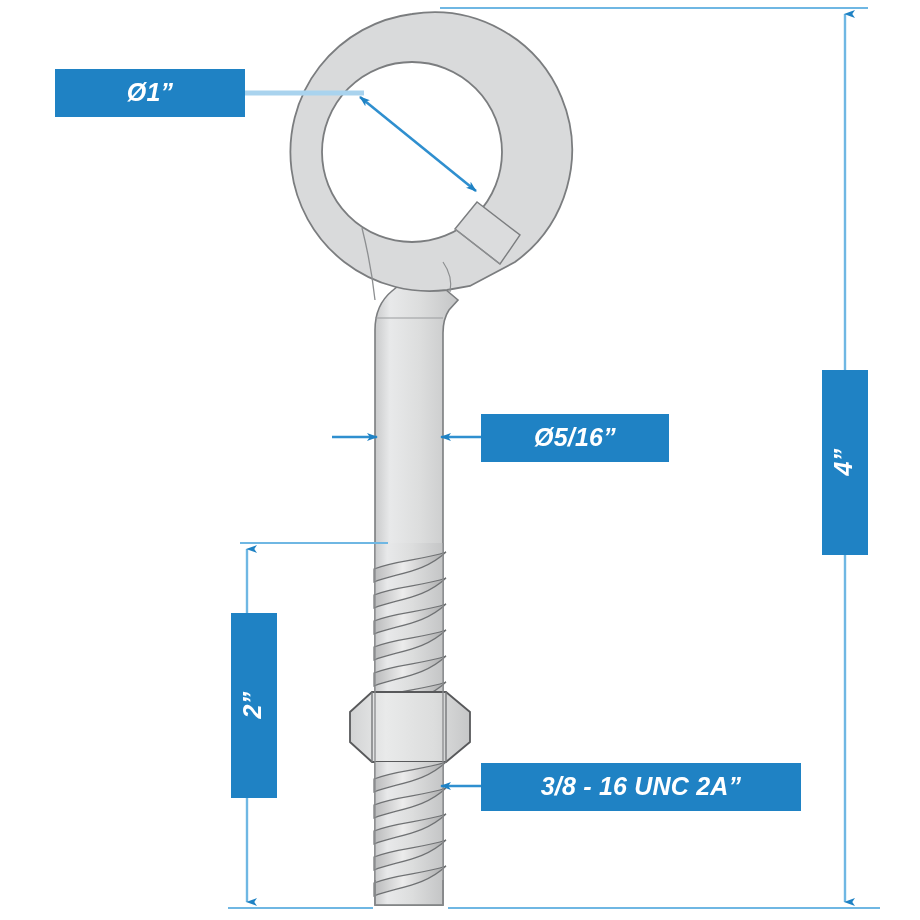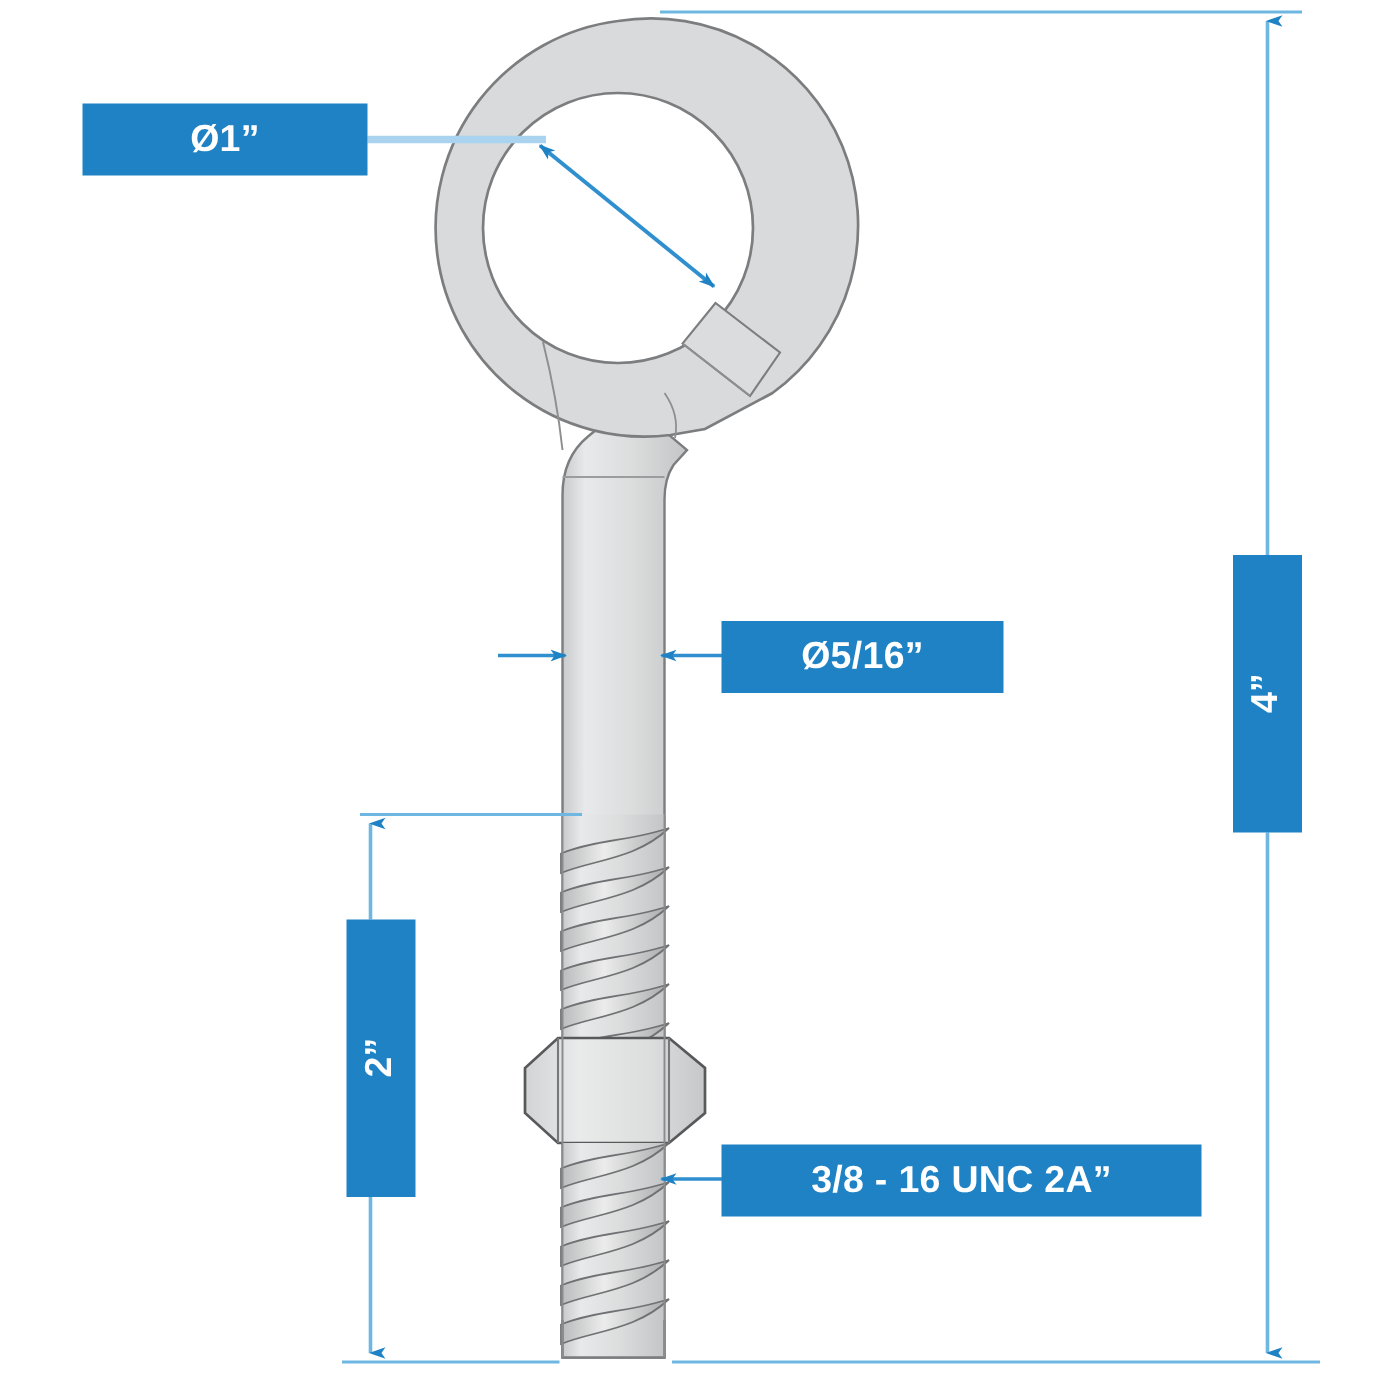--- a/index.html
+++ b/index.html
@@ -11,20 +11,21 @@
     width: 920px;
     height: 920px;
     font-family: "Liberation Sans", sans-serif;
     overflow: hidden;
   }
   #drawing-root {
     position: relative;
     width: 845px;
     height: 920px;
     background: #ffffff;
+    font-style: italic;
   }
   svg#tech-drawing {
     position: absolute;
     top: 0;
     left: 0;
     width: 920px;
     height: 920px;
     display: block;
   }
   .callout-text {

